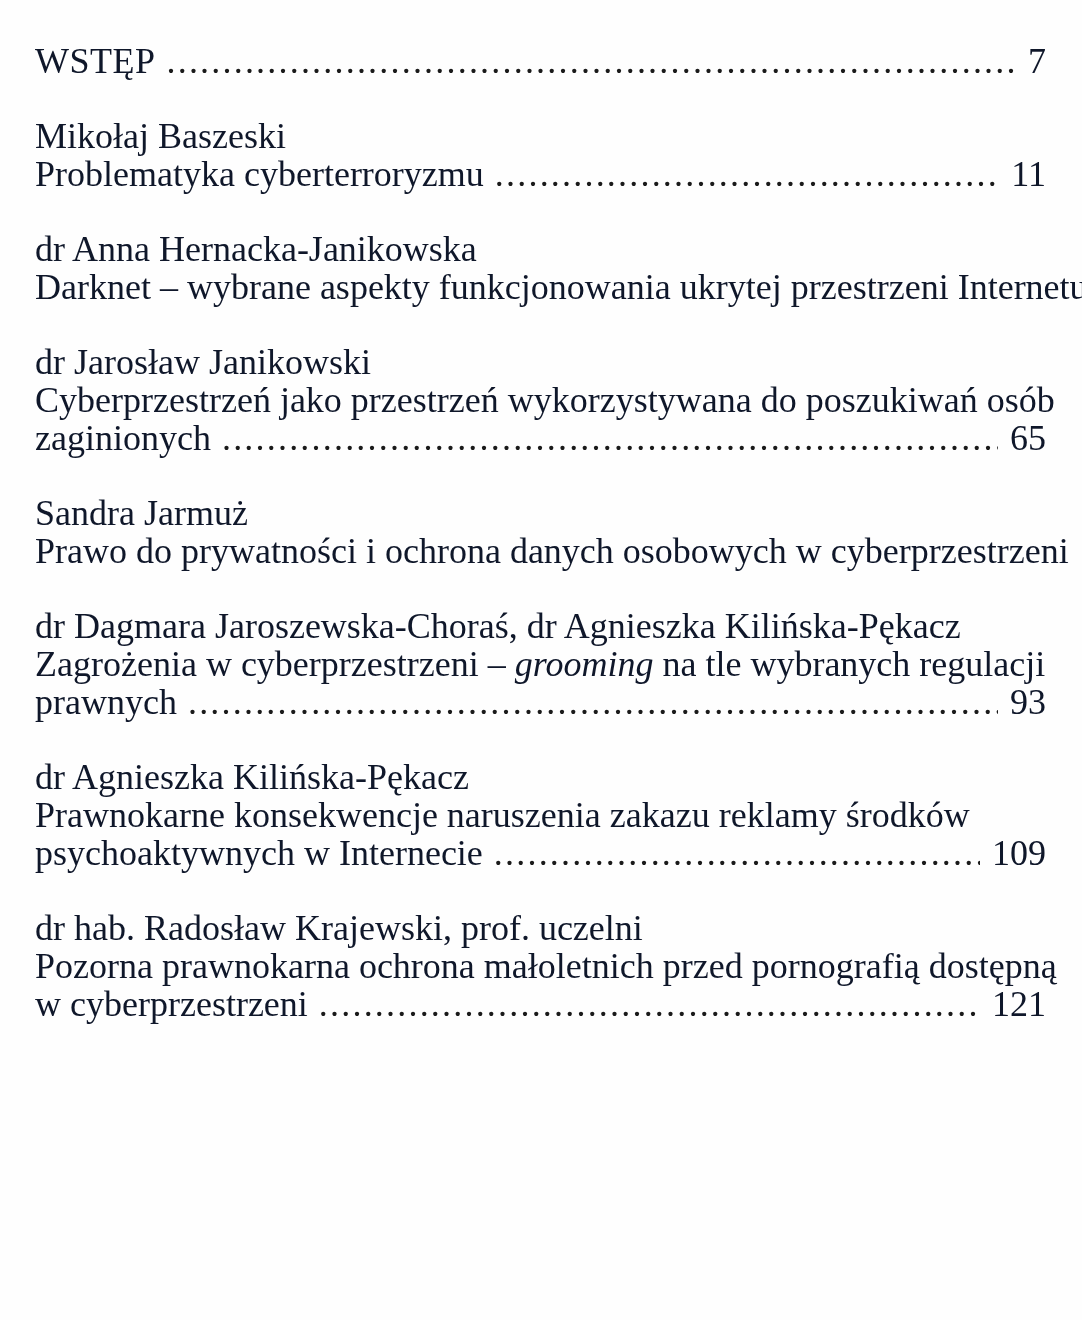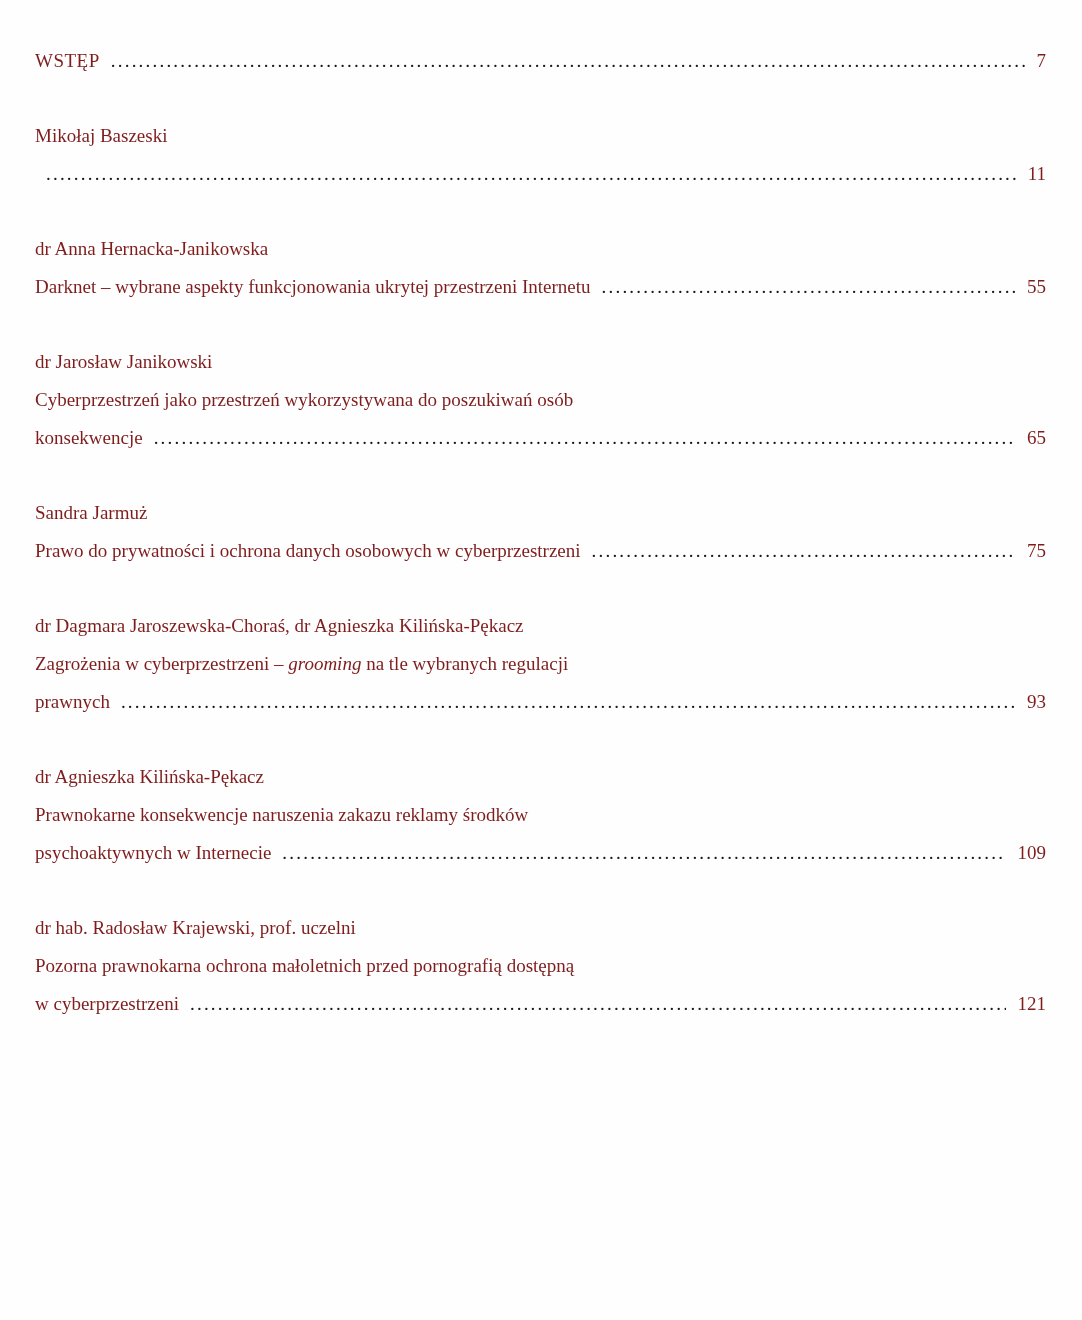--- a/index.html
+++ b/index.html
@@ -3,23 +3,23 @@
 <meta charset="utf-8">
 <style>
   html, body { margin: 0; padding: 0; }
   body { background: #ffffff; }
   .page {
     position: relative;
     width: 1082px;
     height: 1320px;
     box-sizing: border-box;
     background: #fefefe;
-    color: #7f1d1d;
+    color: #0f172a;
     font-family: "Liberation Serif", "DejaVu Serif", serif;
-    font-size: 19px;
+    font-size: 36px;
     padding: 42px 36px 28px 35px;
     overflow: hidden;
   }
   .entry { margin-bottom: 37px; }
   .entry:last-child { margin-bottom: 12px; }
   .line {
     line-height: 38px;
     white-space: nowrap;
   }
   .row {
@@ -56,41 +56,42 @@
     <div class="line row">
       <span class="title-text caps">WSTĘP</span>
       <span class="leader"></span>
       <span class="pagenum">7</span>
     </div>
   </div>
 
   <div class="entry">
     <div class="line">Mikołaj Baszeski</div>
     <div class="line row">
+      <span class="title-text">Problematyka cyberterroryzmu</span>
       <span class="leader"></span>
       <span class="pagenum">11</span>
     </div>
   </div>
 
 
 
   <div class="entry">
     <div class="line">dr Anna Hernacka-Janikowska</div>
     <div class="line row">
       <span class="title-text">Darknet – wybrane aspekty funkcjonowania ukrytej przestrzeni Internetu</span>
       <span class="leader"></span>
       <span class="pagenum">55</span>
     </div>
   </div>
 
   <div class="entry">
     <div class="line">dr Jarosław Janikowski</div>
     <div class="line">Cyberprzestrzeń jako przestrzeń wykorzystywana do poszukiwań osób</div>
     <div class="line row">
-      <span class="title-text">konsekwencje</span>
+      <span class="title-text">zaginionych</span>
       <span class="leader"></span>
       <span class="pagenum">65</span>
     </div>
   </div>
 
   <div class="entry">
     <div class="line">Sandra Jarmuż</div>
     <div class="line row">
       <span class="title-text">Prawo do prywatności i ochrona danych osobowych w cyberprzestrzeni</span>
       <span class="leader"></span>

